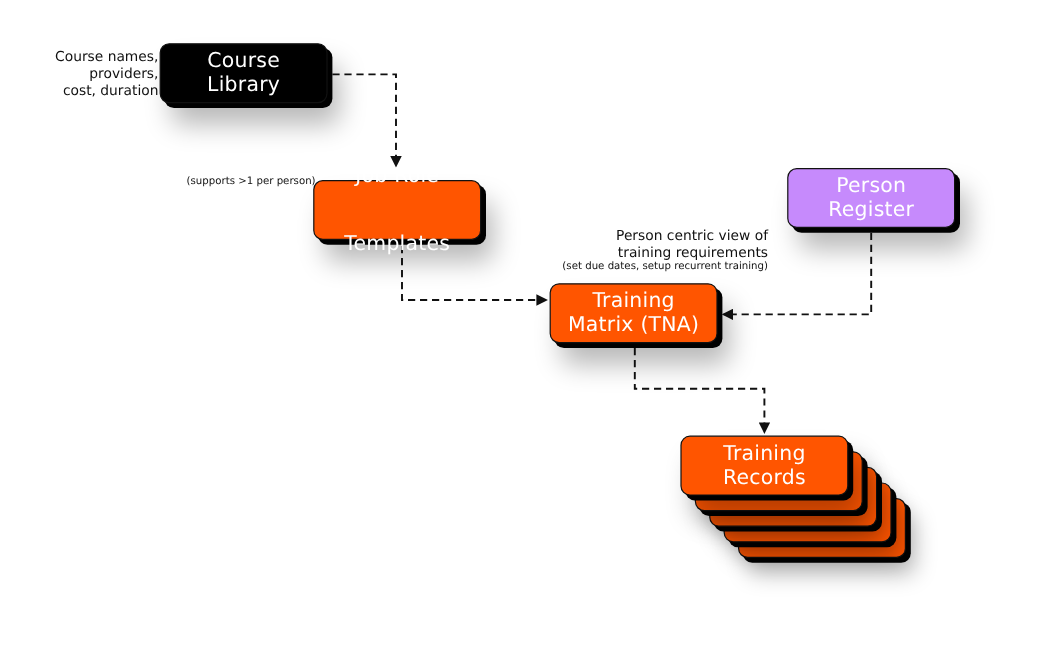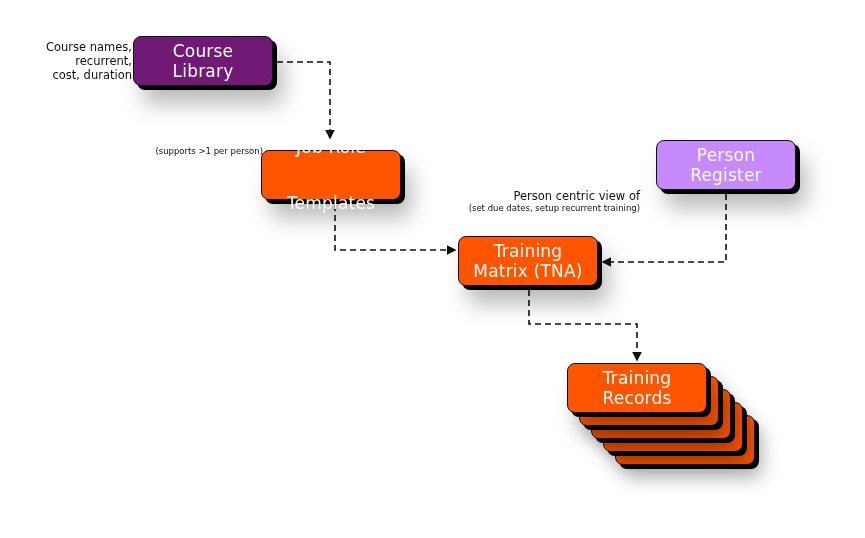--- a/index.html
+++ b/index.html
@@ -39,34 +39,35 @@
     </marker>
   </defs>
   <path d="M277,62 H330 V138" fill="none" stroke="#111" stroke-width="1.6" stroke-dasharray="6,4" marker-end="url(#arrow)"></path>
   <path d="M335,195 V250 H455" fill="none" stroke="#111" stroke-width="1.6" stroke-dasharray="6,4" marker-end="url(#arrow)"></path>
   <path d="M726,194 V262 H603" fill="none" stroke="#111" stroke-width="1.6" stroke-dasharray="6,4" marker-end="url(#arrow)"></path>
   <path d="M529,290 V324 H637 V360" fill="none" stroke="#111" stroke-width="1.6" stroke-dasharray="6,4" marker-end="url(#arrow)"></path>
 </svg>
 
 <div class="note" style="left:32px; top:40px; width:100px;">
   <span>Course names,</span>
-  <span>recurrent,</span>
+  <span>providers,</span>
   <span>cost, duration</span>
 </div>
 
 <div class="note" style="left:103px; top:146px; width:160px;">
   <span class="small">(supports &gt;1 per person)</span>
 </div>
 
 <div class="note" style="left:440px; top:189px; width:200px;">
   <span>Person centric view of</span>
+  <span>training requirements</span>
   <span class="small">(set due dates, setup recurrent training)</span>
 </div>
 
-<div class="node purple" style="left: 133px; top: 36px; background: #701a75;">
+<div class="node purple" style="left: 133px; top: 36px; background: #000000;">
   <span>Course</span>
   <span>Library</span>
 </div>
 
 <div class="node orange" style="left: 261px; top: 150px; background: rgb(255, 85, 0); gap: 36px;">
   <span>Job Role</span>
   <span>Templates</span>
 </div>
 
 <div class="node purple" style="left: 656px; top: 140px; background: rgb(198, 138, 252);">

